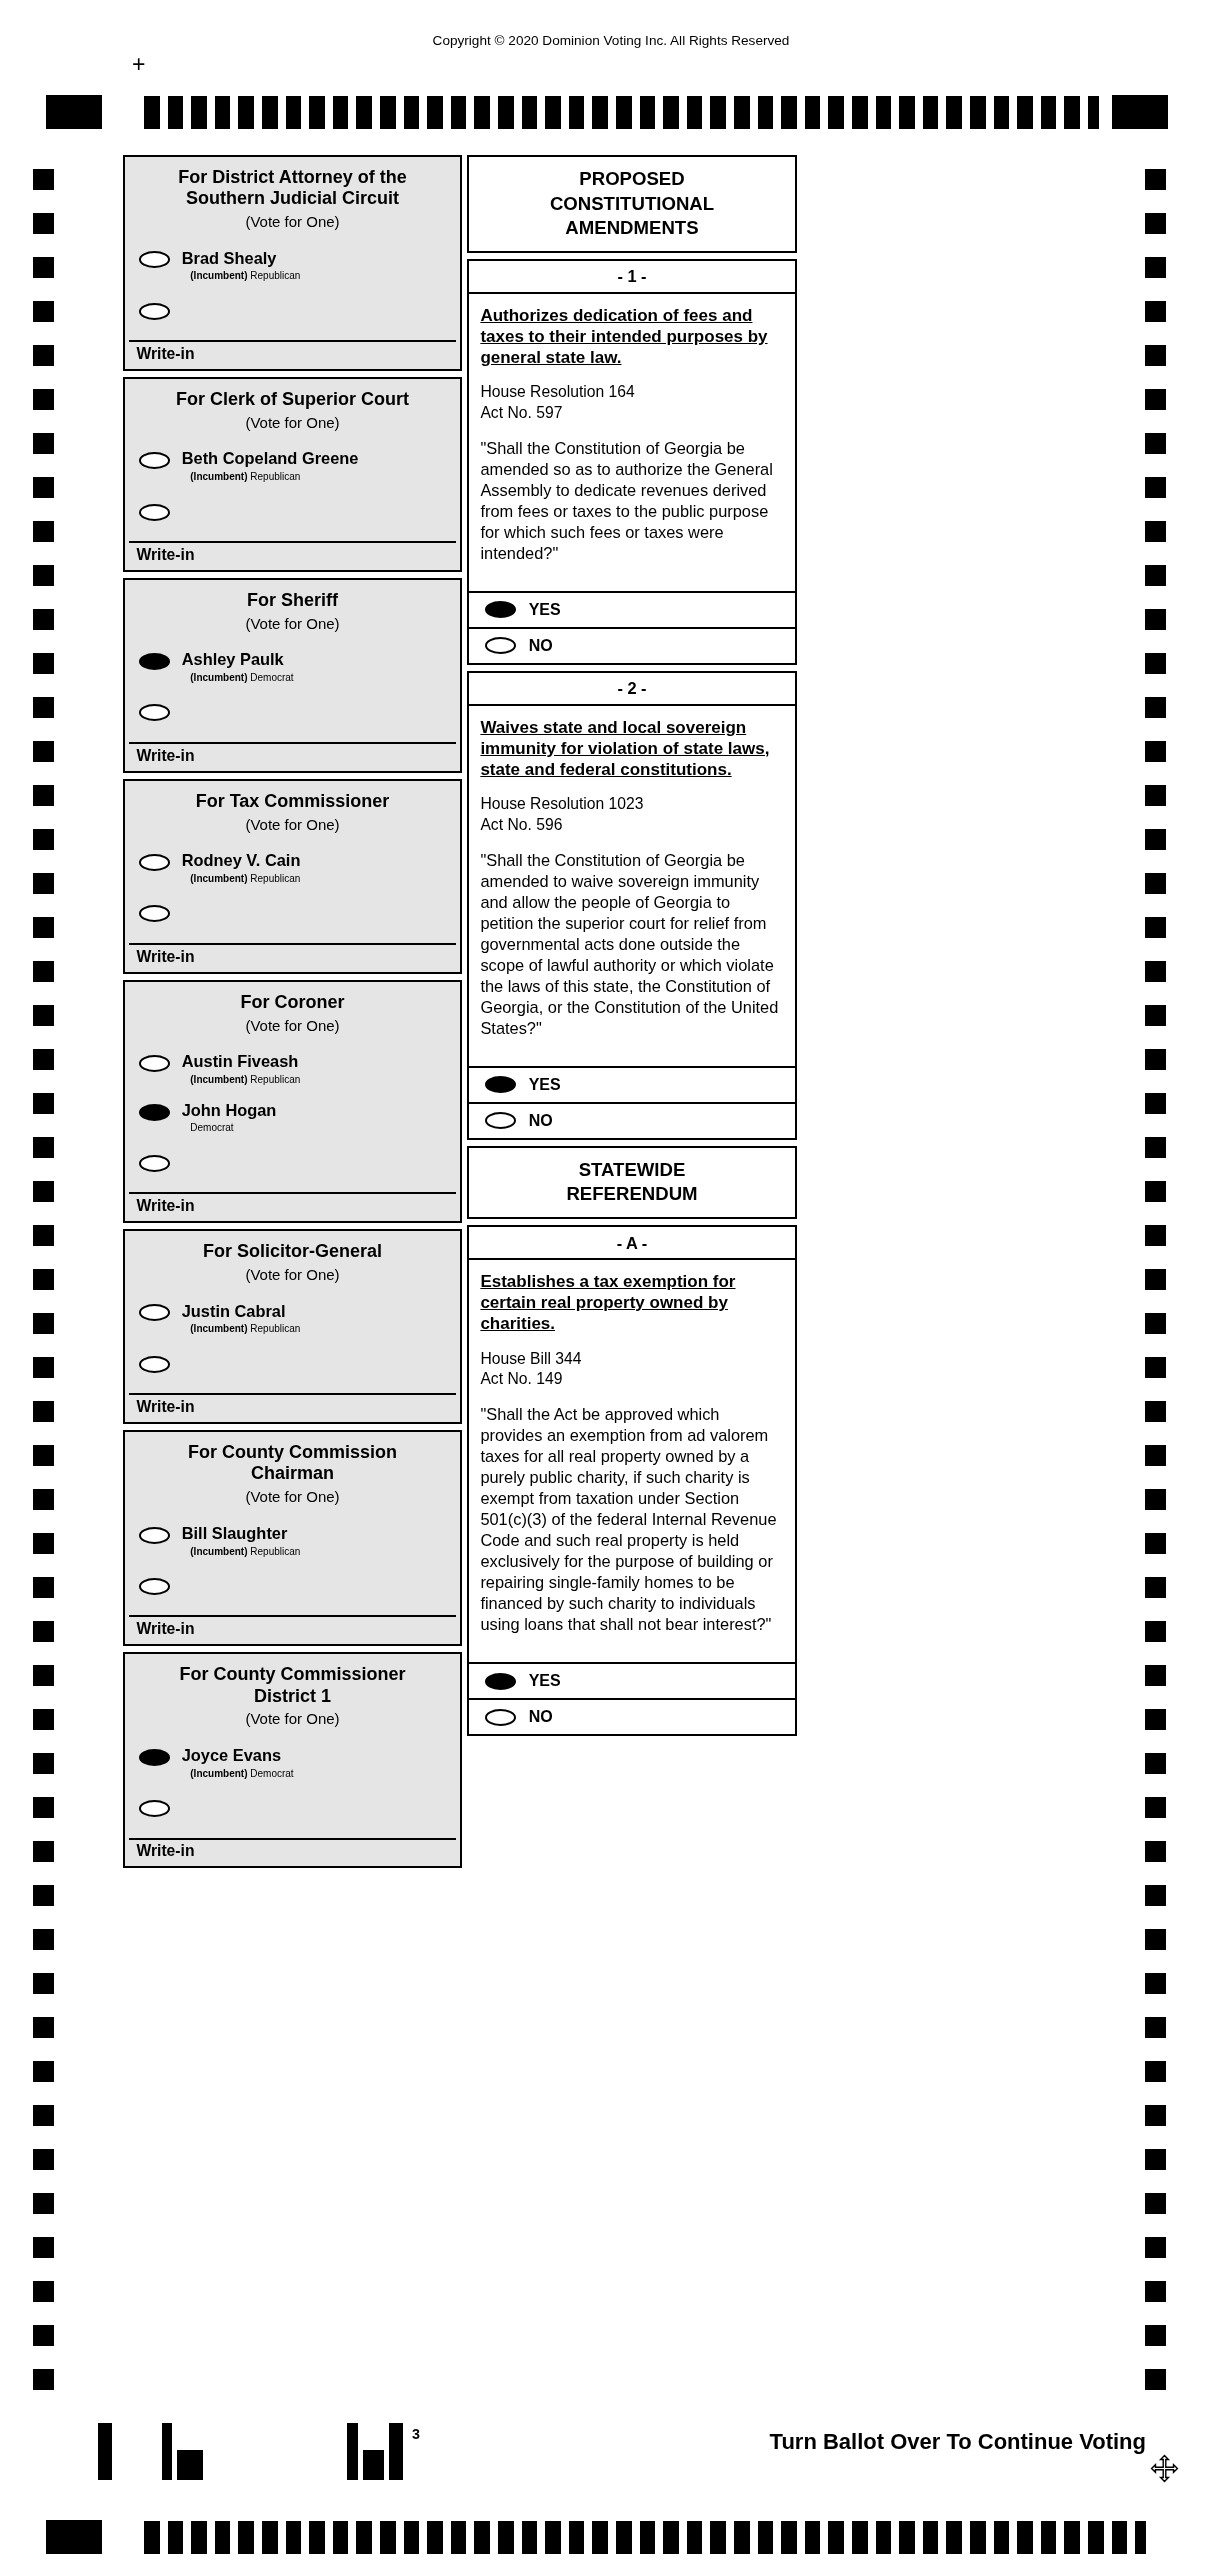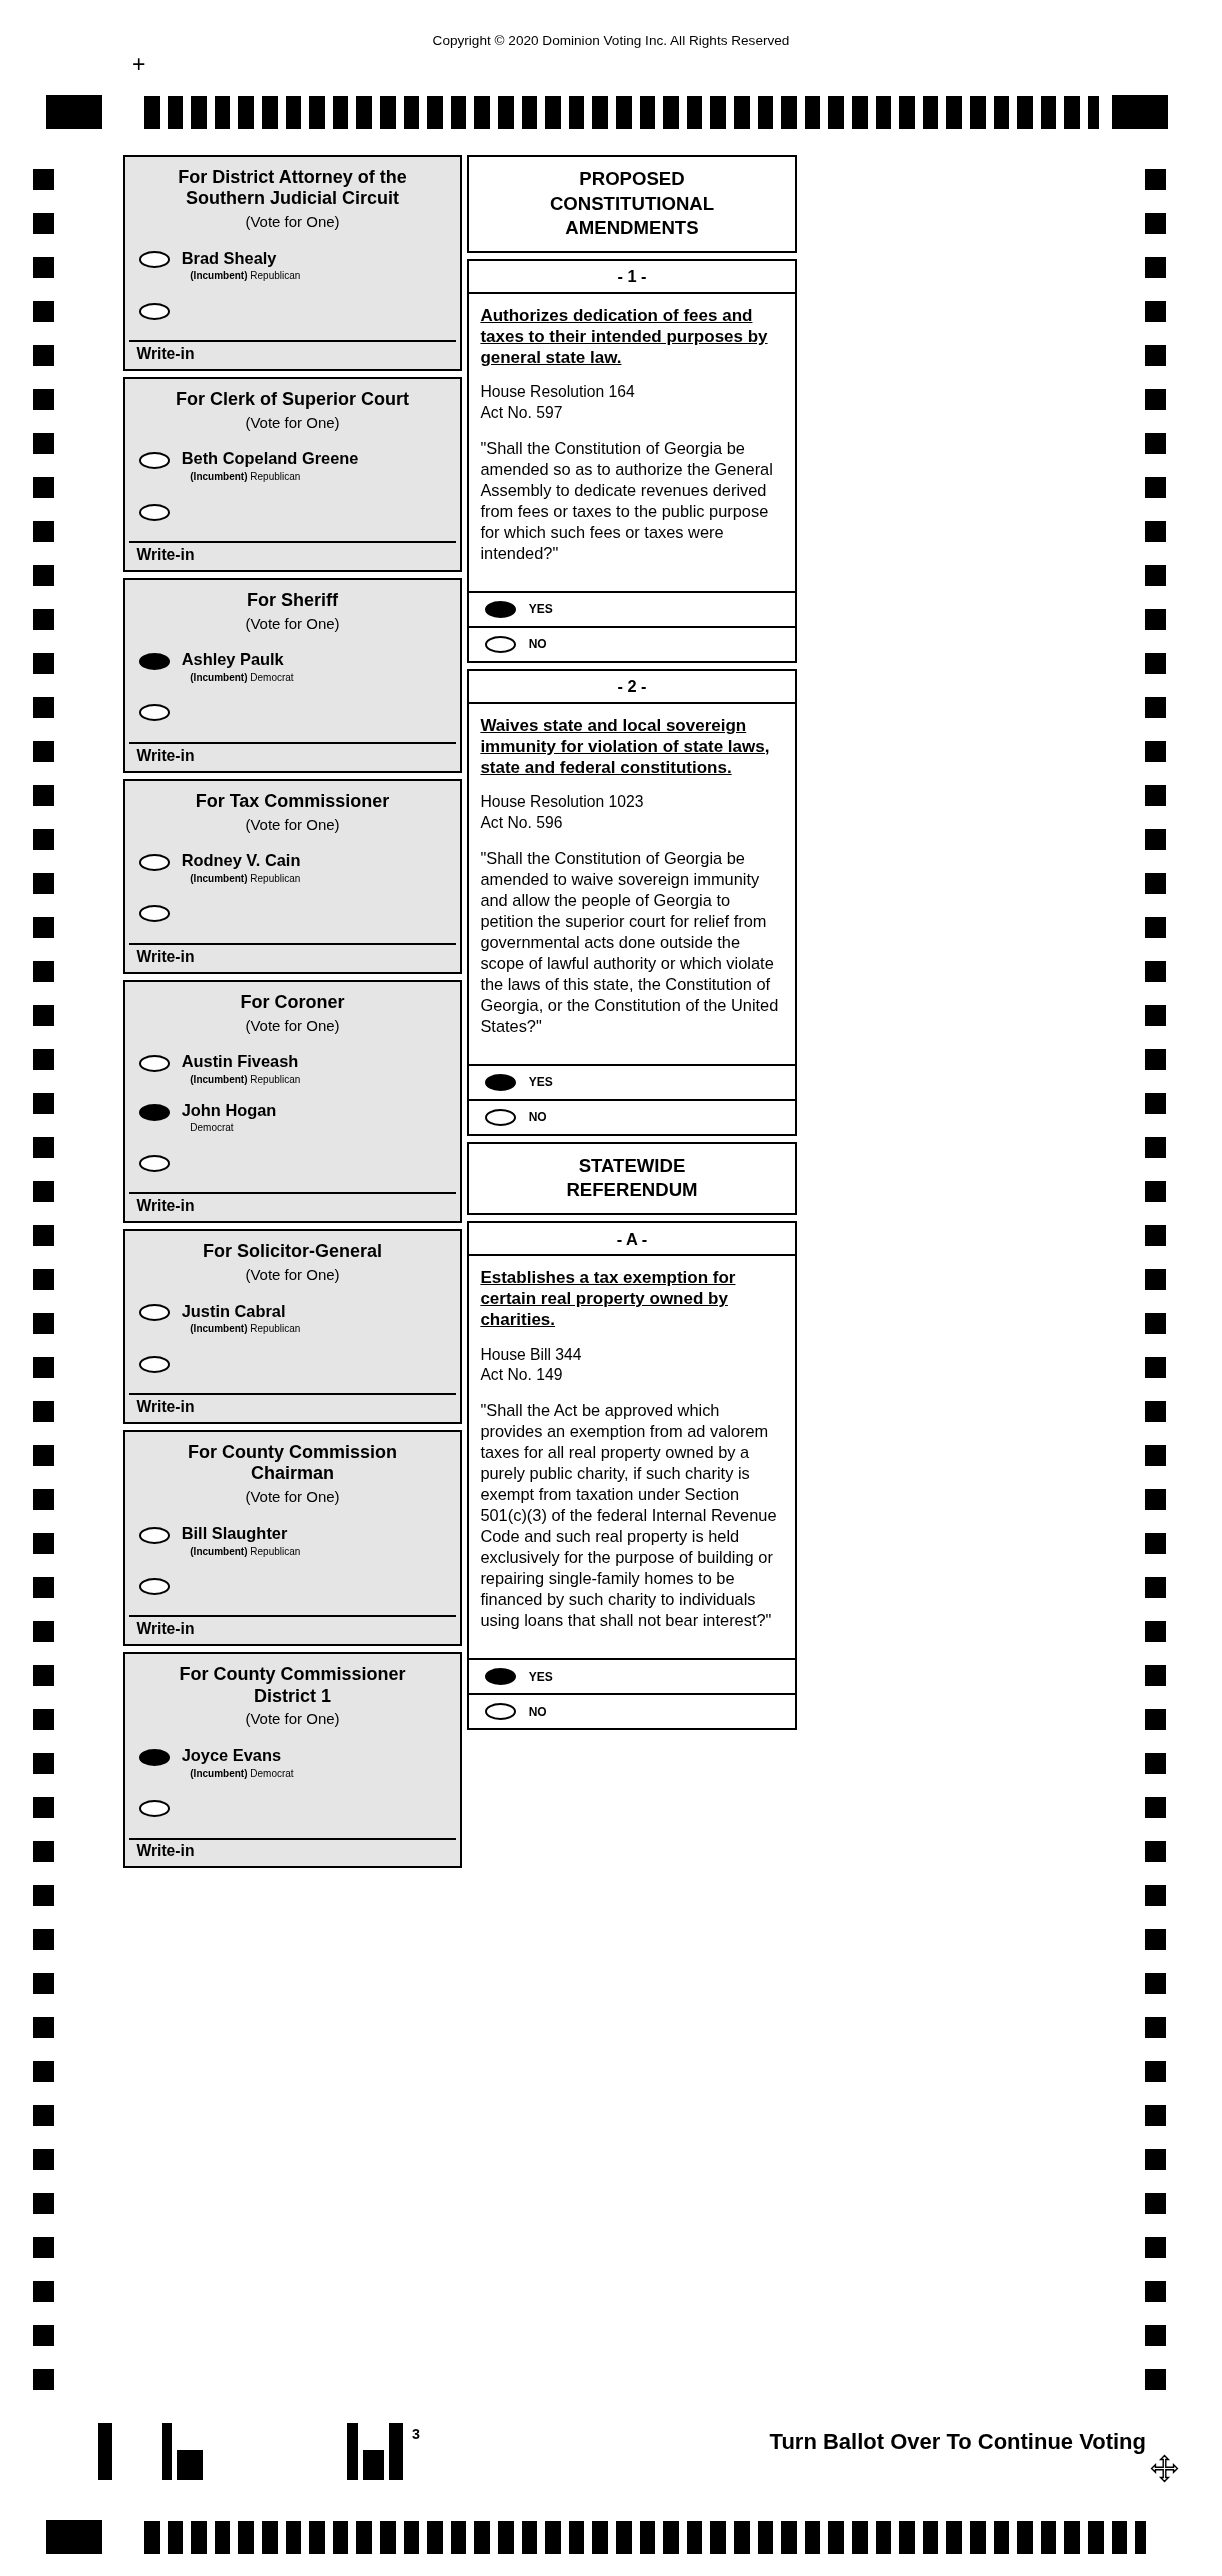--- a/index.html
+++ b/index.html
@@ -51,21 +51,21 @@
   .section-header { border:2.1px solid #000; text-align:center; font-weight:700;
     font-size:18.6px; line-height:1.32; padding:10px 20px; white-space:pre-line; margin-bottom:6.4px; }
   .measure { border:2.1px solid #000; margin-bottom:6.4px; background:#fff; }
   .measure-number { text-align:center; font-weight:700; font-size:16.4px;
     padding:6.4px 0 5.7px; border-bottom:2.1px solid #000; }
   .measure-body { padding:10.7px 11.4px 0; }
   .measure-summary { font-weight:700; font-size:17px; line-height:1.24;text-decoration:underline; }
   .measure-refs { margin-top:14.3px; font-size:15.7px; line-height:1.32; }
   .measure-question { margin-top:14.3px; font-size:16.4px; line-height:1.28; padding-bottom:27px; }
   .choice-row { display:flex; align-items:center; border-top:2.1px solid #000; padding:7.9px 0 7.9px 15.7px; }
-  .choice-label { font-weight:700; font-size:12px; margin-left:13px; }
+  .choice-label { font-weight:700; font-size:16px; margin-left:13px; }
 
   
   .turn-over { position:absolute; top:2429px; right:76px; font-size:22px; font-weight:700; }
   #move-icon { position:absolute; left:1149px; top:2453px; }
   .code-bar { position:absolute; background:#000; }
   #cb1 { left:98px; top:2423px; width:14.3px; height:57px; }
   #cb2 { left:162px; top:2423px; width:10px; height:57px; }
   #cb3 { left:177px; top:2450px; width:26px; height:30px; }
   #cb4 { left:347px; top:2423px; width:11.4px; height:57px; }
   #cb5 { left:363px; top:2450px; width:21.4px; height:30px; }

